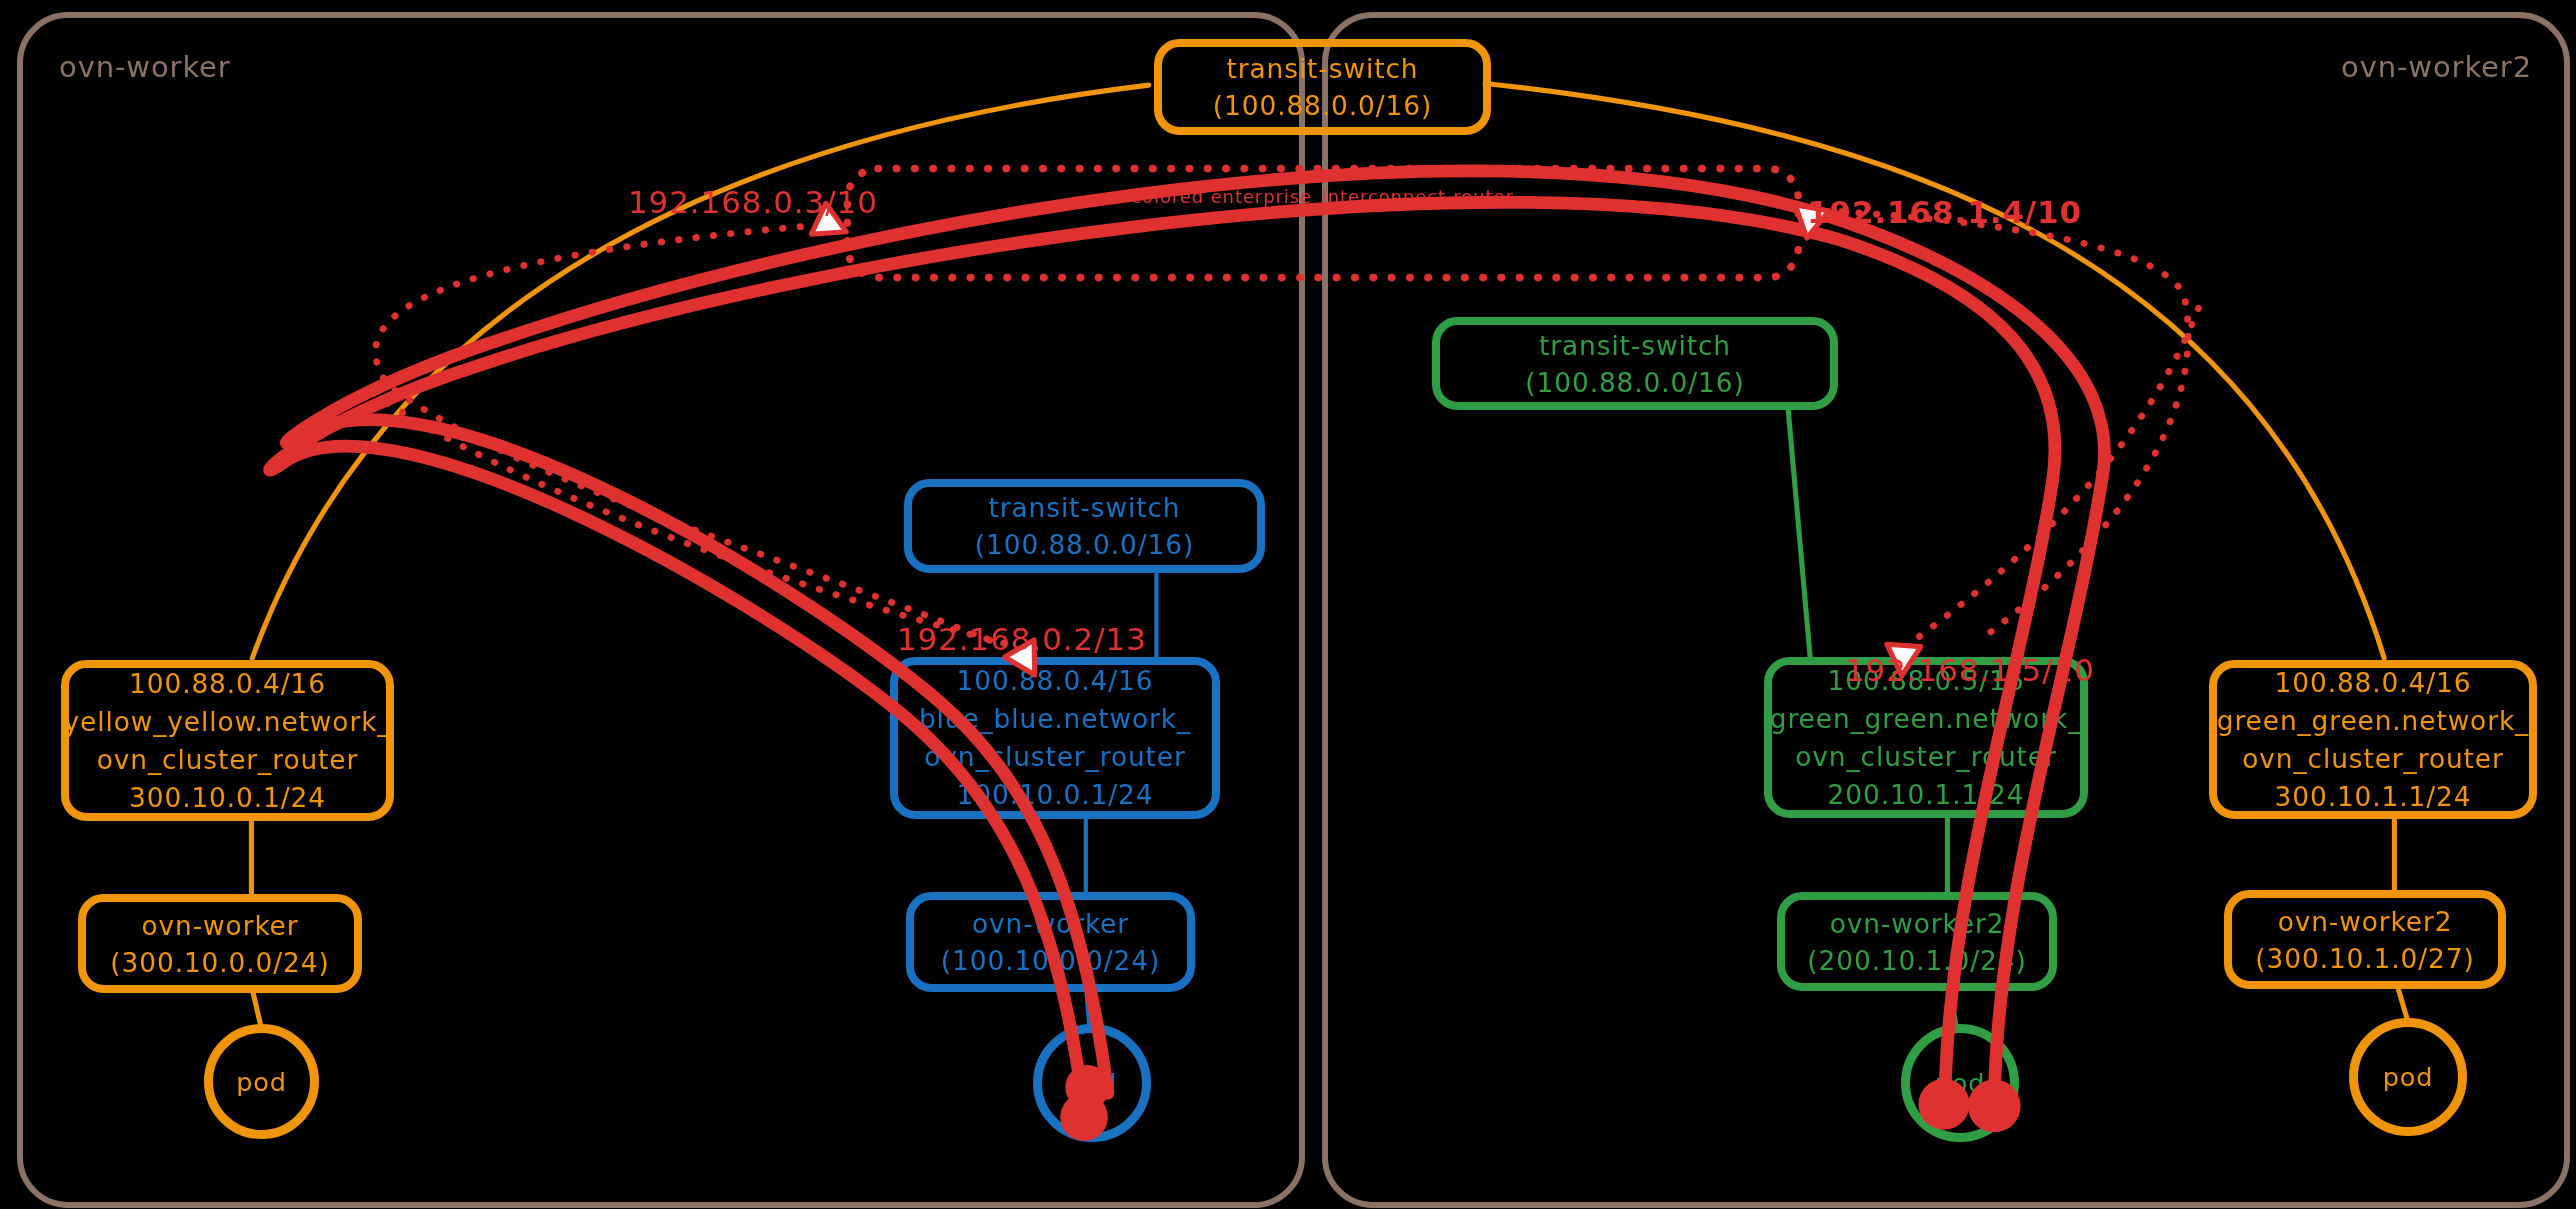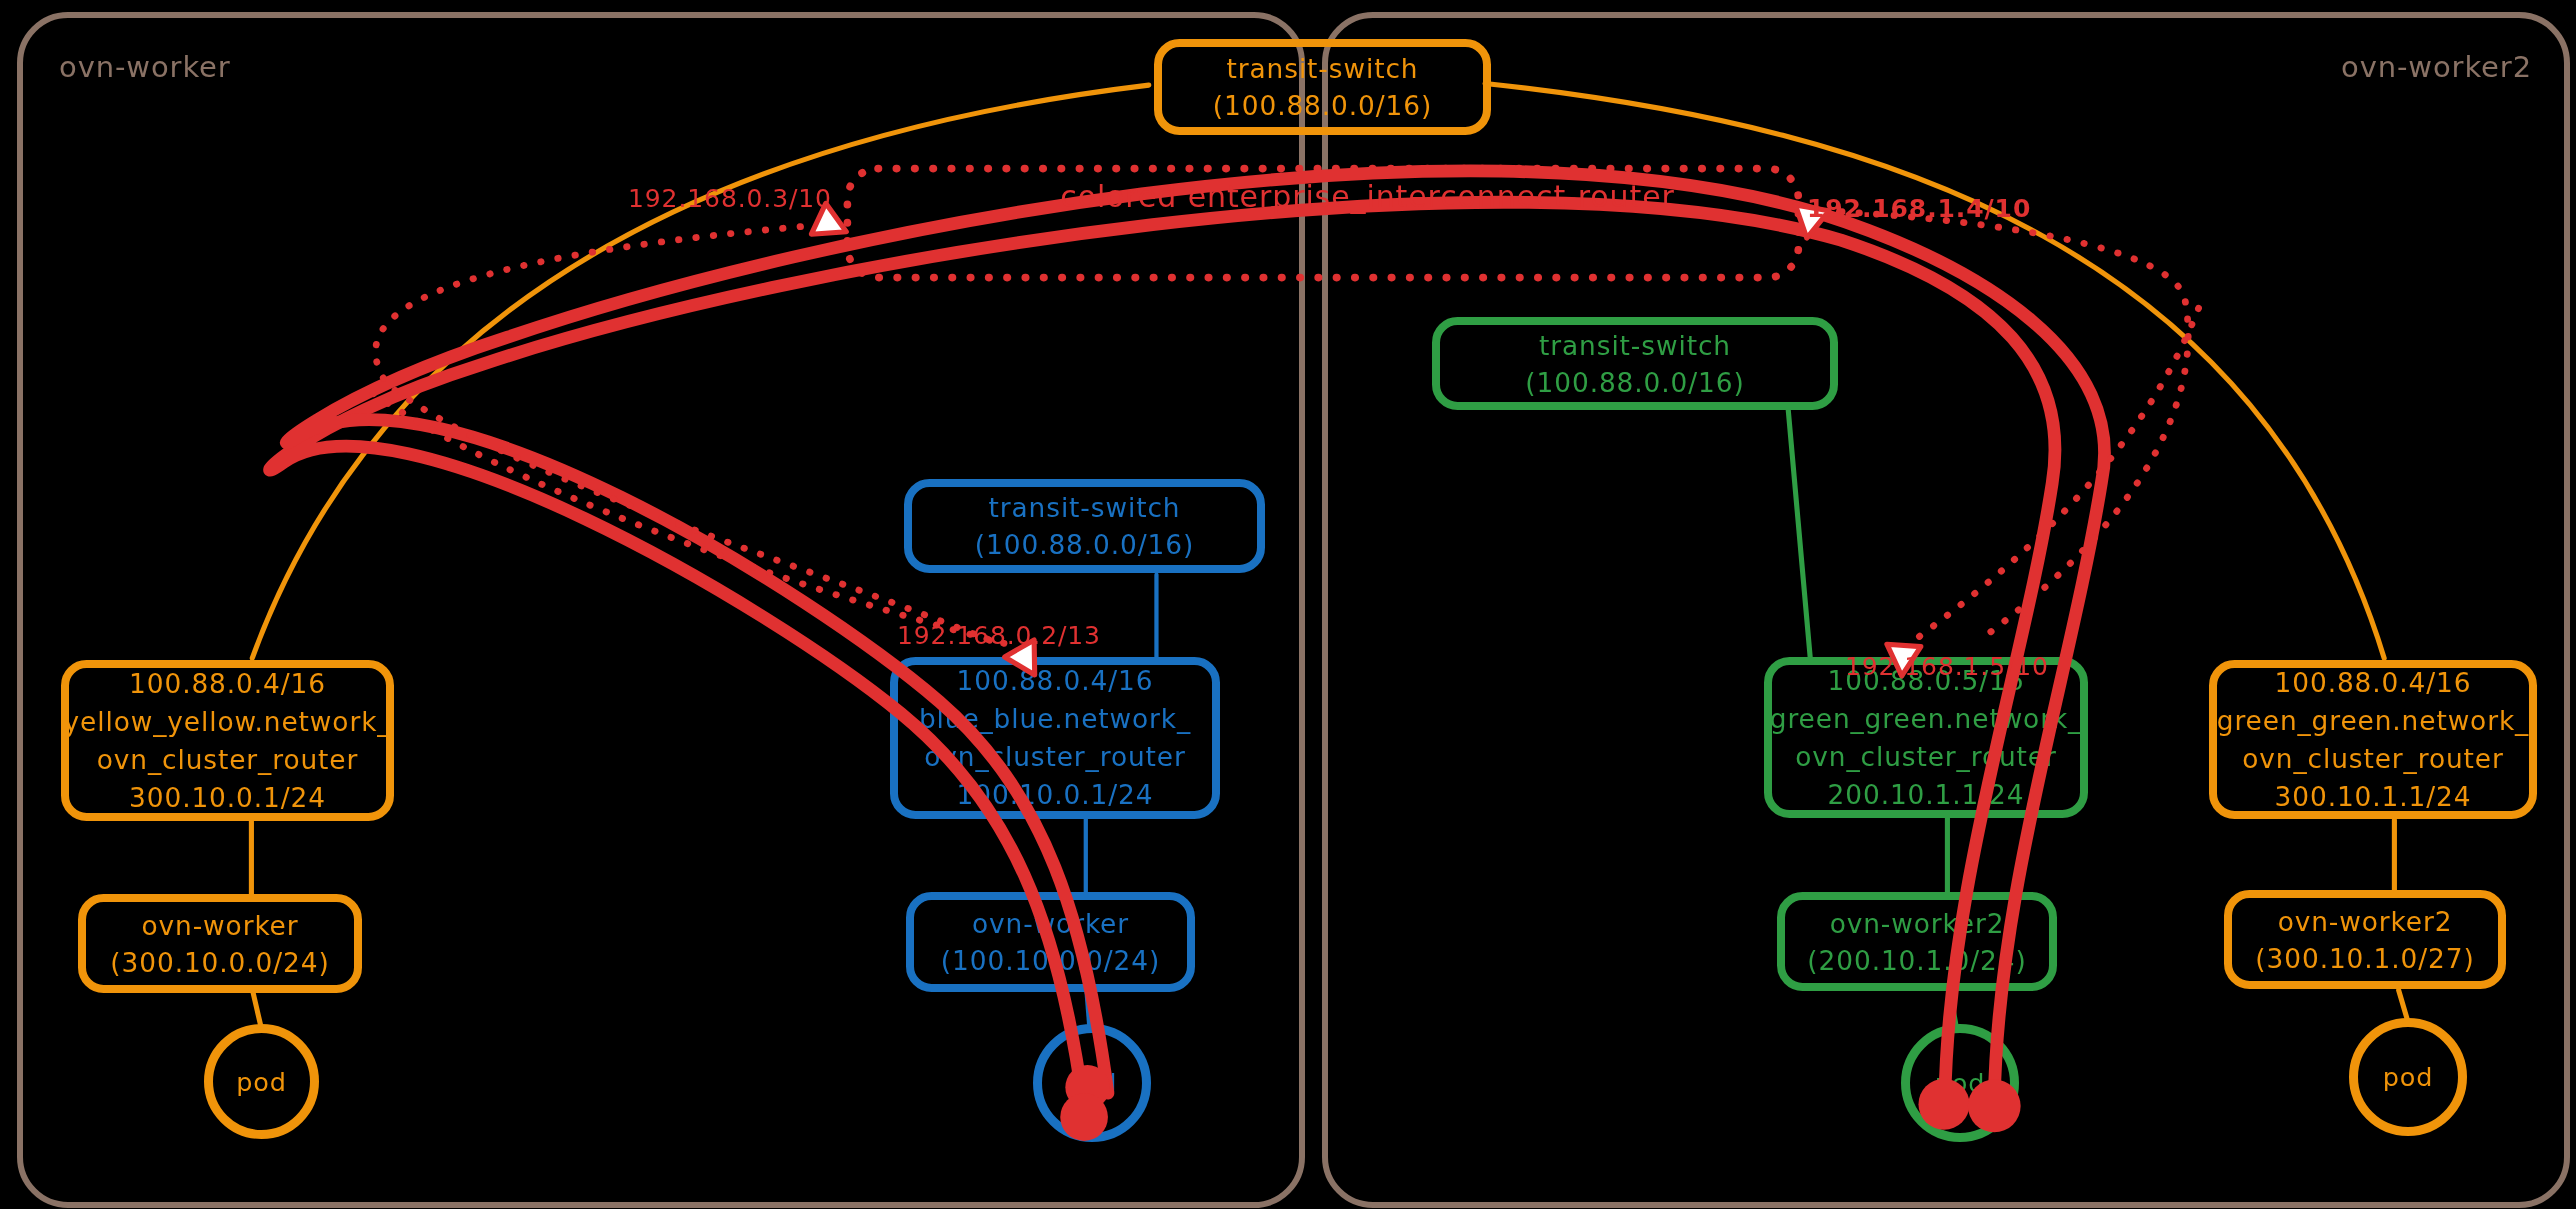--- a/index.html
+++ b/index.html
@@ -45,27 +45,27 @@
        justify-content:center;font-size:25.5px;letter-spacing:0.9px;background:transparent;}
   .pod.orange{border:9.4px solid #f0940a;color:#f0940a;}
   .pod.blue{border:9.4px solid #1971c2;color:#1971c2;}
   .pod.green{border:9.4px solid #2f9e44;color:#2f9e44;}
   .pod.p-yellow{left:204px;top:1024px;width:97px;height:97px;}
   .pod.p-blue{left:1033px;top:1024px;width:100px;height:100px;}
   .pod.p-green{left:1901px;top:1024px;width:100px;height:100px;}
   .pod.p-right{left:2349px;top:1018px;width:100px;height:100px;}
 
   
-  .red-label{position:absolute;z-index:6;color:#e03131;font-size:25px;letter-spacing:0.9px;white-space:nowrap;}
+  .red-label{position:absolute;z-index:6;color:#e03131;font-size:31px;letter-spacing:0.9px;white-space:nowrap;}
   .rl-left{left:628px;top:184px;}
   .rl-right{left:1807px;top:194px;font-weight:bold;}
   .rl-blue{left:897px;top:621px;}
   .rl-green{left:1845px;top:615px;margin-top:37px;}
-  .ic-text{position:absolute;z-index:6;left:892px;top:175px;width:951px;text-align:center;
-           color:#e03131;font-size:30px;letter-spacing:0.9px;line-height:43px;}
+  .ic-text{position:absolute;z-index:6;left:847px;top:175px;width:951px;text-align:center;
+           color:#e03131;font-size:18px;letter-spacing:0.9px;line-height:43px;}
 </style>
 </head>
 <body>
 
 <div class="stage">
 
   <div class="container left">
     <div class="container-label">ovn-worker</div>
   </div>
   <div class="container right">

